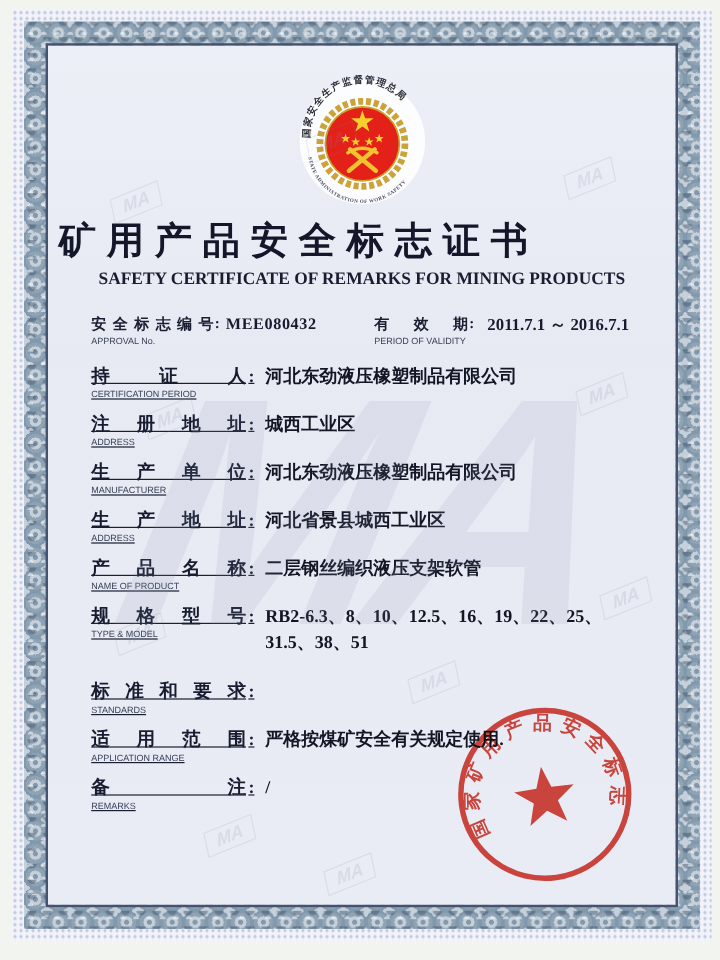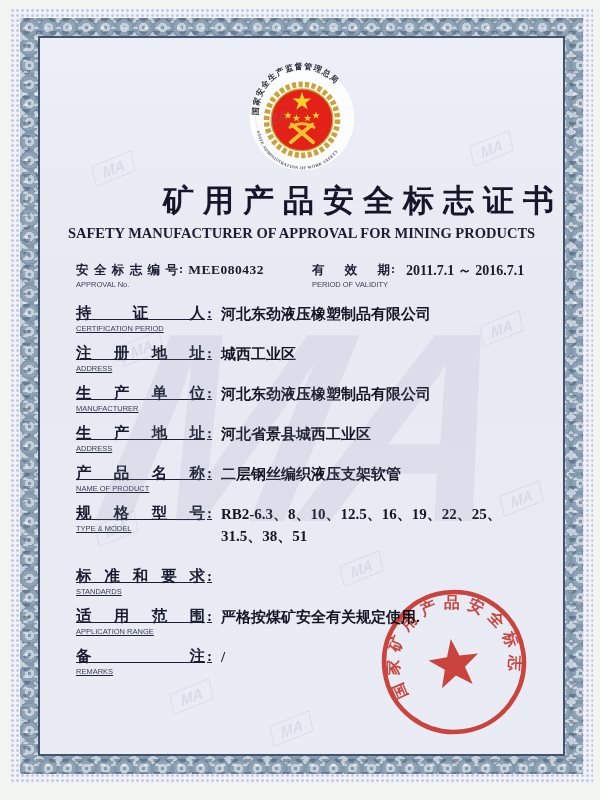--- a/index.html
+++ b/index.html
@@ -58,21 +58,21 @@
     border: 1px solid rgba(125, 135, 165, 0.14);
     padding: 1px 9px;
     transform: rotate(-22deg) skewX(-10deg);
     pointer-events: none;
   }
   
   .emblem { display: block; margin: 24px auto 0; width: 112px; height: 112px; }
   
   .title-cn {
     margin-top: 6px;
-    text-align: right;
+    text-align: left;
     font-size: 31px; font-weight: bold;
     letter-spacing: 9px; text-indent: 9px;
     color: #14162a;
   }
   .title-en {
     margin-top: 3px;
     text-align: center;
     font-size: 14.5px; font-weight: bold;
     color: #1a1d30;
   }
@@ -166,21 +166,21 @@
           <polygon fill="#f7d02e" points="66,56 67,59 70,59 67.7,60.9 68.6,63.8 66,62 63.4,63.8 64.3,60.9 62,59 65,59"></polygon>
           <polygon fill="#f7d02e" points="75,53 76,56 79,56 76.7,57.9 77.6,60.8 75,59 72.4,60.8 73.3,57.9 71,56 74,56"></polygon>
           <g stroke="#f2c230" stroke-width="4" stroke-linecap="round">
             <line x1="49" y1="67" x2="72" y2="86"></line>
             <line x1="71" y1="67" x2="48" y2="86"></line>
             <path d="M 47,70 Q 60,62 73,70" fill="none" stroke-width="3"></path>
           </g>
         </svg>
 
         <div class="title-cn">矿用产品安全标志证书</div>
-        <div class="title-en">SAFETY MANUFACTURER OF APPROVAL FOR MINING PRODUCTS</div>
+        <div class="title-en">SAFETY CERTIFICATE OF REMARKS FOR MINING PRODUCTS</div>
 
         <div class="approval-row">
           <div class="appr-lbl">
             <span class="zh">安全标志编号</span>
             <div class="sub-en">APPROVAL No.</div>
           </div>
           <span class="appr-colon">:</span>
           <span class="appr-val">MEE080432</span>
           <div class="validity">
             <div class="valid-lbl">

